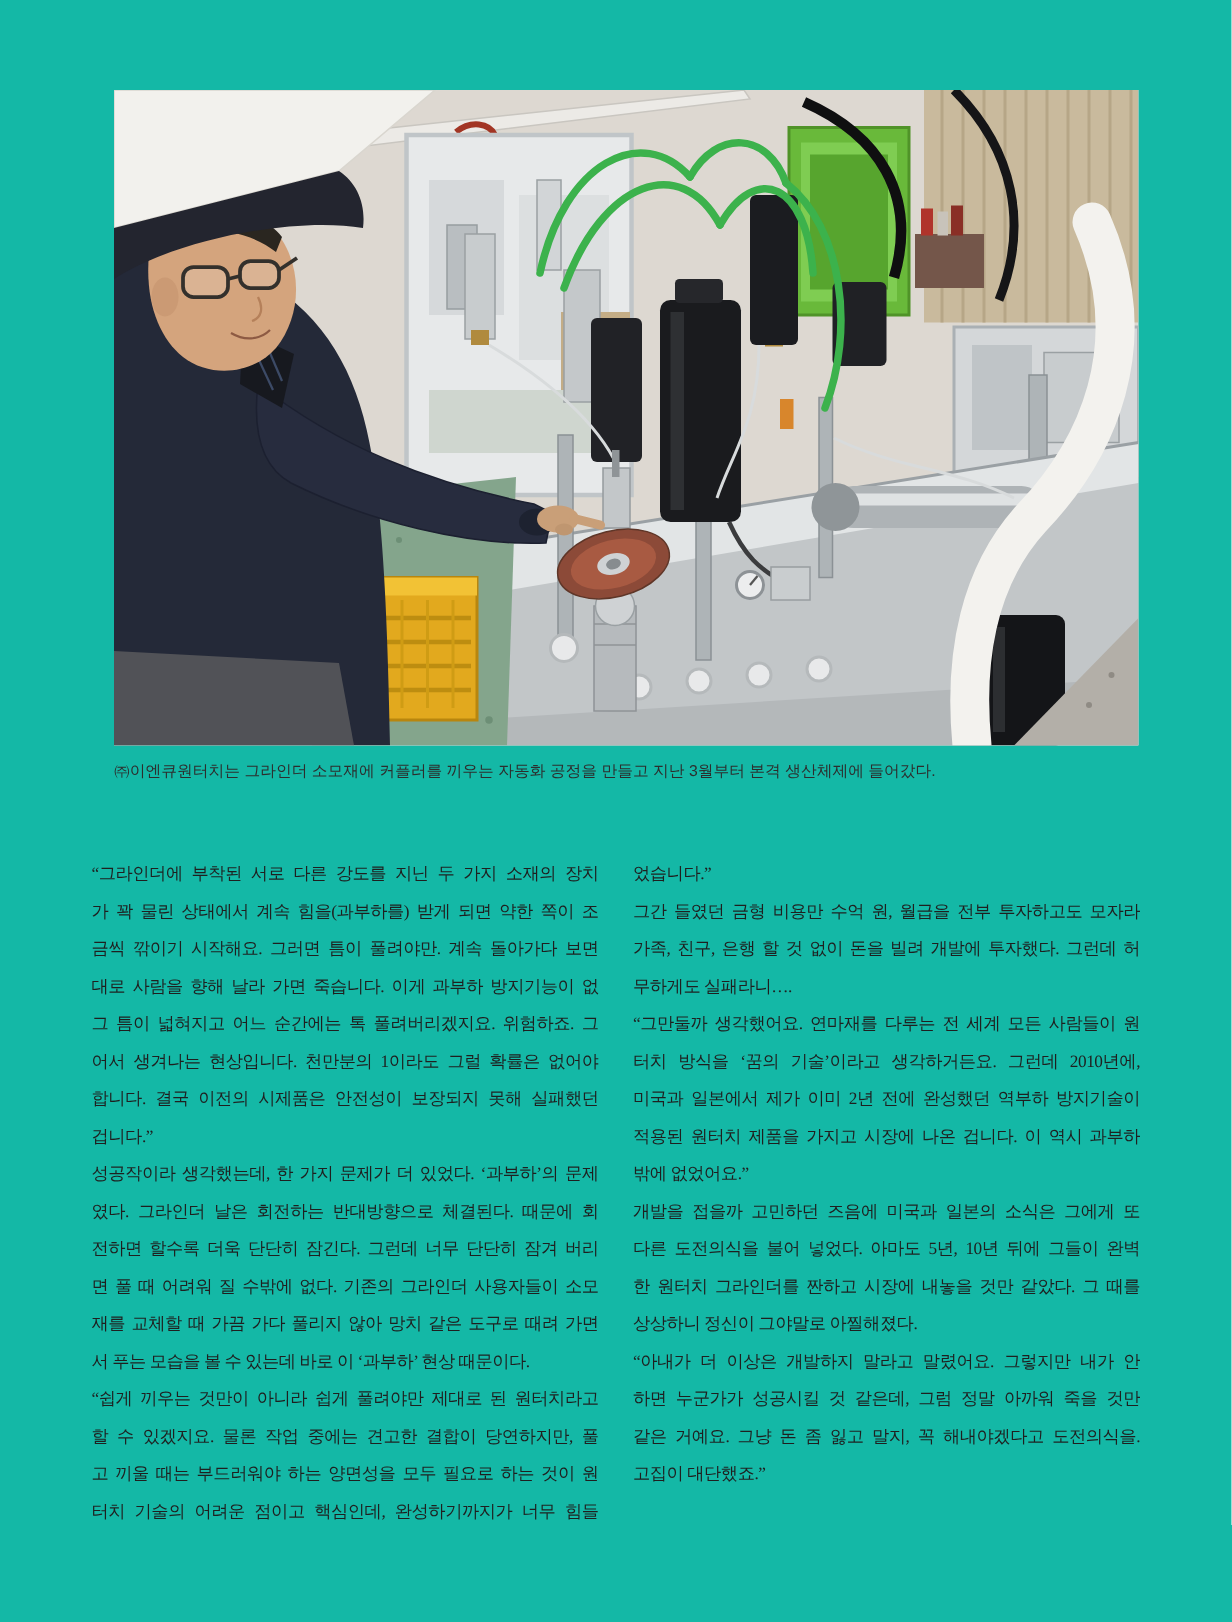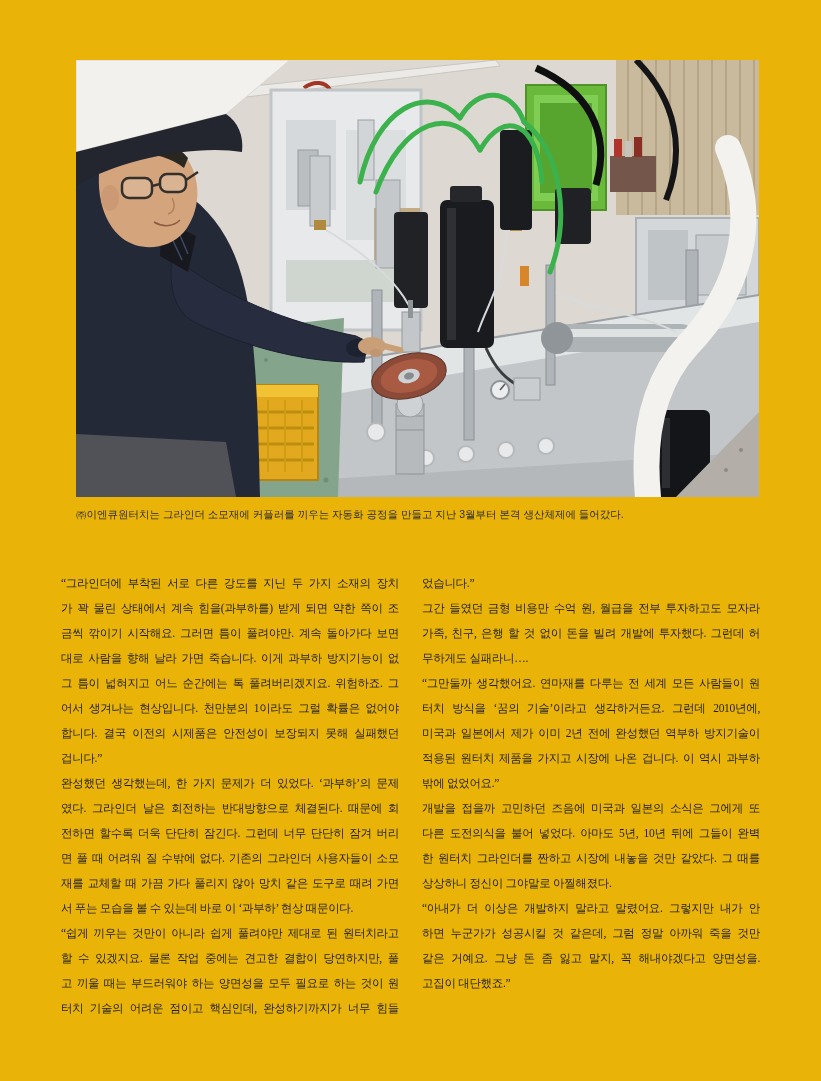--- a/index.html
+++ b/index.html
@@ -1,16 +1,16 @@
 <!DOCTYPE html>
 <html><head>
 <meta charset="utf-8">
 <style>
   html,body{margin:0;padding:0;background:#ffffff;}
-  .page{position:relative;width:821px;height:1081px;background:#eab308;overflow:hidden;
+  .page{position:relative;width:821px;height:1081px;background:#14b8a6;overflow:hidden;
         font-family:"Liberation Serif","DejaVu Serif",serif;color:#1f1f1f;}
   .photo{position:absolute;left:76px;top:60px;width:683px;height:437px;margin:0;overflow:hidden;background:#ddd8d1;}
   .photo svg{display:block;}
   .caption{position:absolute;left:76px;top:506px;width:660px;margin:0;
            font-family:"Liberation Sans","DejaVu Sans",sans-serif;
            font-size:10.5px;line-height:16px;color:#2d2d2d;white-space:nowrap;}
   .columns{position:absolute;left:61px;top:571px;width:699px;display:flex;gap:23px;}
   .col{width:338px;}
   .line{height:25px;line-height:25px;overflow:hidden;font-size:11.5px;letter-spacing:-0.3px;
         text-align:justify;text-align-last:justify;color:#1f1f1f;}
@@ -222,21 +222,21 @@
   <div class="columns">
     <div class="col">
         <div class="line">“그라인더에 부착된 서로 다른 강도를 지닌 두 가지 소재의 장치</div>
         <div class="line">가 꽉 물린 상태에서 계속 힘을(과부하를) 받게 되면 약한 쪽이 조</div>
         <div class="line">금씩 깎이기 시작해요. 그러면 틈이 풀려야만. 계속 돌아가다 보면</div>
         <div class="line">대로 사람을 향해 날라 가면 죽습니다. 이게 과부하 방지기능이 없</div>
         <div class="line">그 틈이 넓혀지고 어느 순간에는 톡 풀려버리겠지요. 위험하죠. 그</div>
         <div class="line">어서 생겨나는 현상입니다. 천만분의 1이라도 그럴 확률은 없어야</div>
         <div class="line">합니다. 결국 이전의 시제품은 안전성이 보장되지 못해 실패했던</div>
         <div class="line end">겁니다.”</div>
-        <div class="line">완성했던 생각했는데, 한 가지 문제가 더 있었다. ‘과부하’의 문제</div>
+        <div class="line">성공작이라 생각했는데, 한 가지 문제가 더 있었다. ‘과부하’의 문제</div>
         <div class="line">였다. 그라인더 날은 회전하는 반대방향으로 체결된다. 때문에 회</div>
         <div class="line">전하면 할수록 더욱 단단히 잠긴다. 그런데 너무 단단히 잠겨 버리</div>
         <div class="line">면 풀 때 어려워 질 수밖에 없다. 기존의 그라인더 사용자들이 소모</div>
         <div class="line">재를 교체할 때 가끔 가다 풀리지 않아 망치 같은 도구로 때려 가면</div>
         <div class="line end">서 푸는 모습을 볼 수 있는데 바로 이 ‘과부하’ 현상 때문이다.</div>
         <div class="line">“쉽게 끼우는 것만이 아니라 쉽게 풀려야만 제대로 된 원터치라고</div>
         <div class="line">할 수 있겠지요. 물론 작업 중에는 견고한 결합이 당연하지만, 풀</div>
         <div class="line">고 끼울 때는 부드러워야 하는 양면성을 모두 필요로 하는 것이 원</div>
         <div class="line">터치 기술의 어려운 점이고 핵심인데, 완성하기까지가 너무 힘들</div>
       </div>
@@ -249,18 +249,18 @@
         <div class="line">터치 방식을 ‘꿈의 기술’이라고 생각하거든요. 그런데 2010년에,</div>
         <div class="line">미국과 일본에서 제가 이미 2년 전에 완성했던 역부하 방지기술이</div>
         <div class="line">적용된 원터치 제품을 가지고 시장에 나온 겁니다. 이 역시 과부하</div>
         <div class="line end">밖에 없었어요.”</div>
         <div class="line">개발을 접을까 고민하던 즈음에 미국과 일본의 소식은 그에게 또</div>
         <div class="line">다른 도전의식을 불어 넣었다. 아마도 5년, 10년 뒤에 그들이 완벽</div>
         <div class="line">한 원터치 그라인더를 짠하고 시장에 내놓을 것만 같았다. 그 때를</div>
         <div class="line end">상상하니 정신이 그야말로 아찔해졌다.</div>
         <div class="line">“아내가 더 이상은 개발하지 말라고 말렸어요. 그렇지만 내가 안</div>
         <div class="line">하면 누군가가 성공시킬 것 같은데, 그럼 정말 아까워 죽을 것만</div>
-        <div class="line">같은 거예요. 그냥 돈 좀 잃고 말지, 꼭 해내야겠다고 양면성을.</div>
+        <div class="line">같은 거예요. 그냥 돈 좀 잃고 말지, 꼭 해내야겠다고 도전의식을.</div>
         <div class="line end">고집이 대단했죠.”</div>
       </div>
   </div>
 
 </div>
 
 </body></html>

